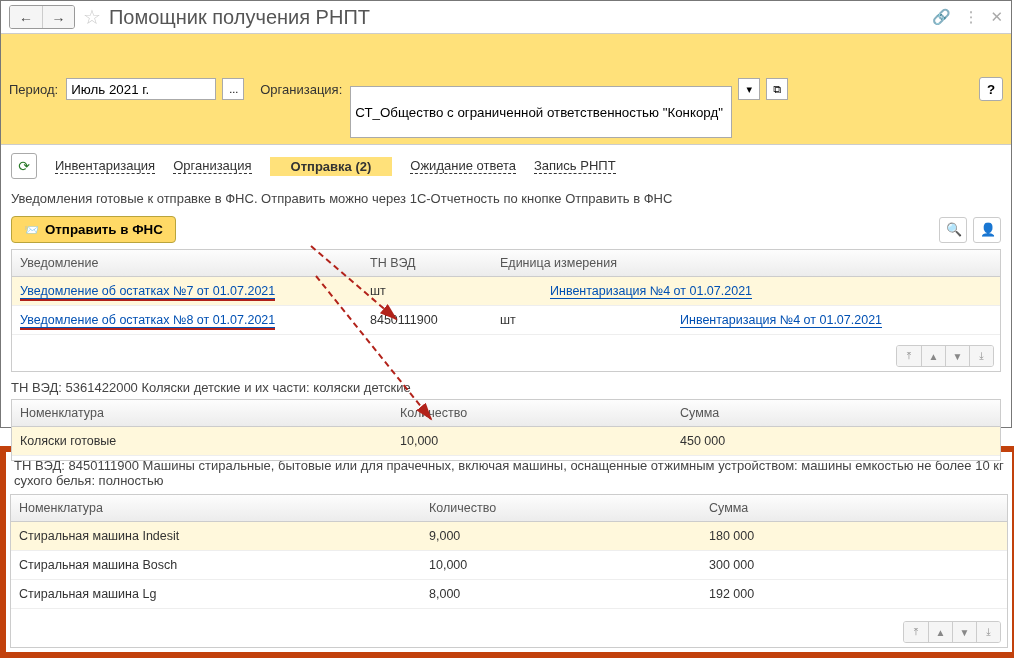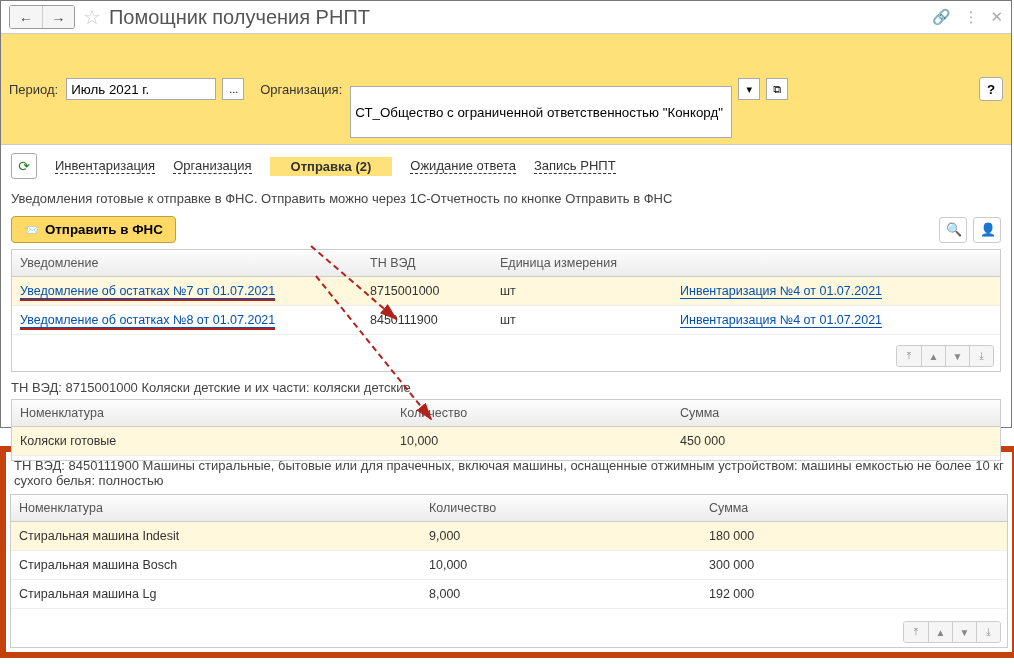--- a/index.html
+++ b/index.html
@@ -106,42 +106,41 @@
   </div>
 
   <div class="grid">
     <div class="grid-hdr">
       <div class="c1">Уведомление</div>
       <div class="c2">ТН ВЭД</div>
       <div class="c3">Единица измерения</div>
     </div>
     <div class="grid-row sel">
       <div class="c1"><span class="link-cell red">Уведомление об остатках №7 от 01.07.2021</span></div>
-      <div class="c2">8715001000</div>
       <div class="c3">шт</div>
       <div class="c4"><span class="link-cell">Инвентаризация №4 от 01.07.2021</span></div>
     </div>
     <div class="grid-row">
       <div class="c1"><span class="link-cell red">Уведомление об остатках №8 от 01.07.2021</span></div>
       <div class="c2">8450111900</div>
       <div class="c3">шт</div>
       <div class="c4"><span class="link-cell">Инвентаризация №4 от 01.07.2021</span></div>
     </div>
     <div style="height:6px;"></div>
     <div class="grid-footer">
       <div class="arrows">
         <button>⤒</button>
         <button>▲</button>
         <button>▼</button>
         <button>⤓</button>
       </div>
     </div>
   </div>
 
-  <div class="section-label">ТН ВЭД: 8715001000 Коляски детские и их части: коляски детские</div>
+  <div class="section-label">ТН ВЭД: 5361422000 Коляски детские и их части: коляски детские</div>
   <div class="grid">
     <div class="grid-hdr">
       <div class="dc1">Номенклатура</div>
       <div class="dc2" style="text-align:left;">Количество</div>
       <div class="dc3" style="text-align:left;">Сумма</div>
     </div>
     <div class="grid-row sel">
       <div class="dc1">Коляски готовые</div>
       <div class="dc2">10,000</div>
       <div class="dc3">450 000</div>

